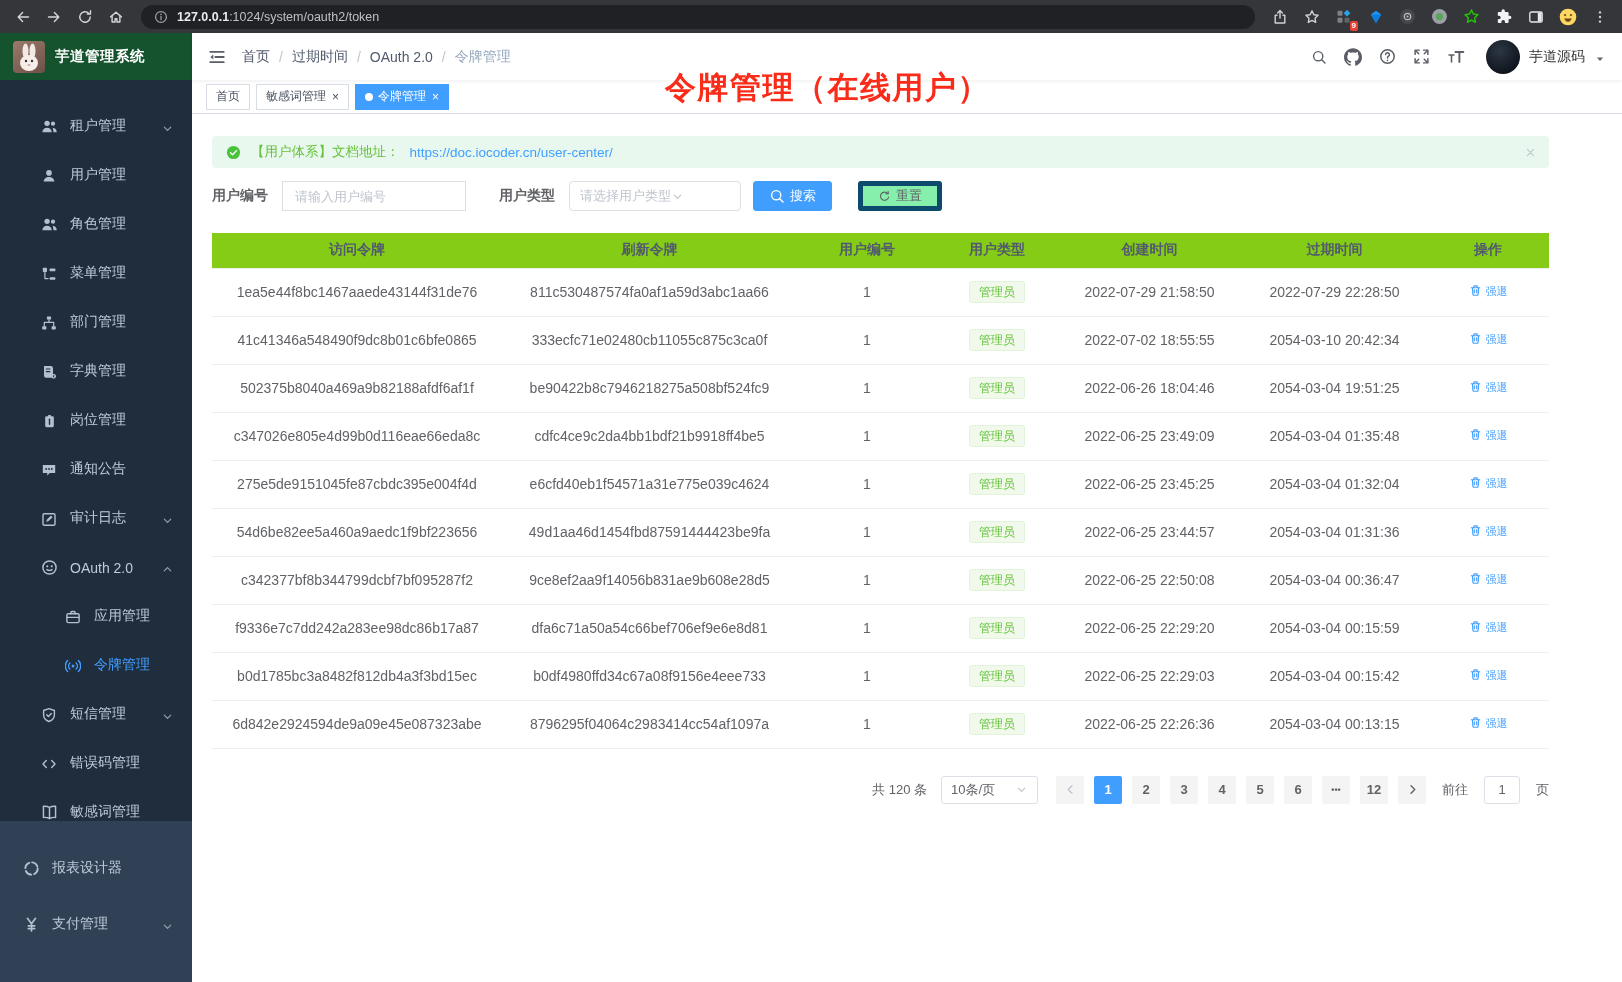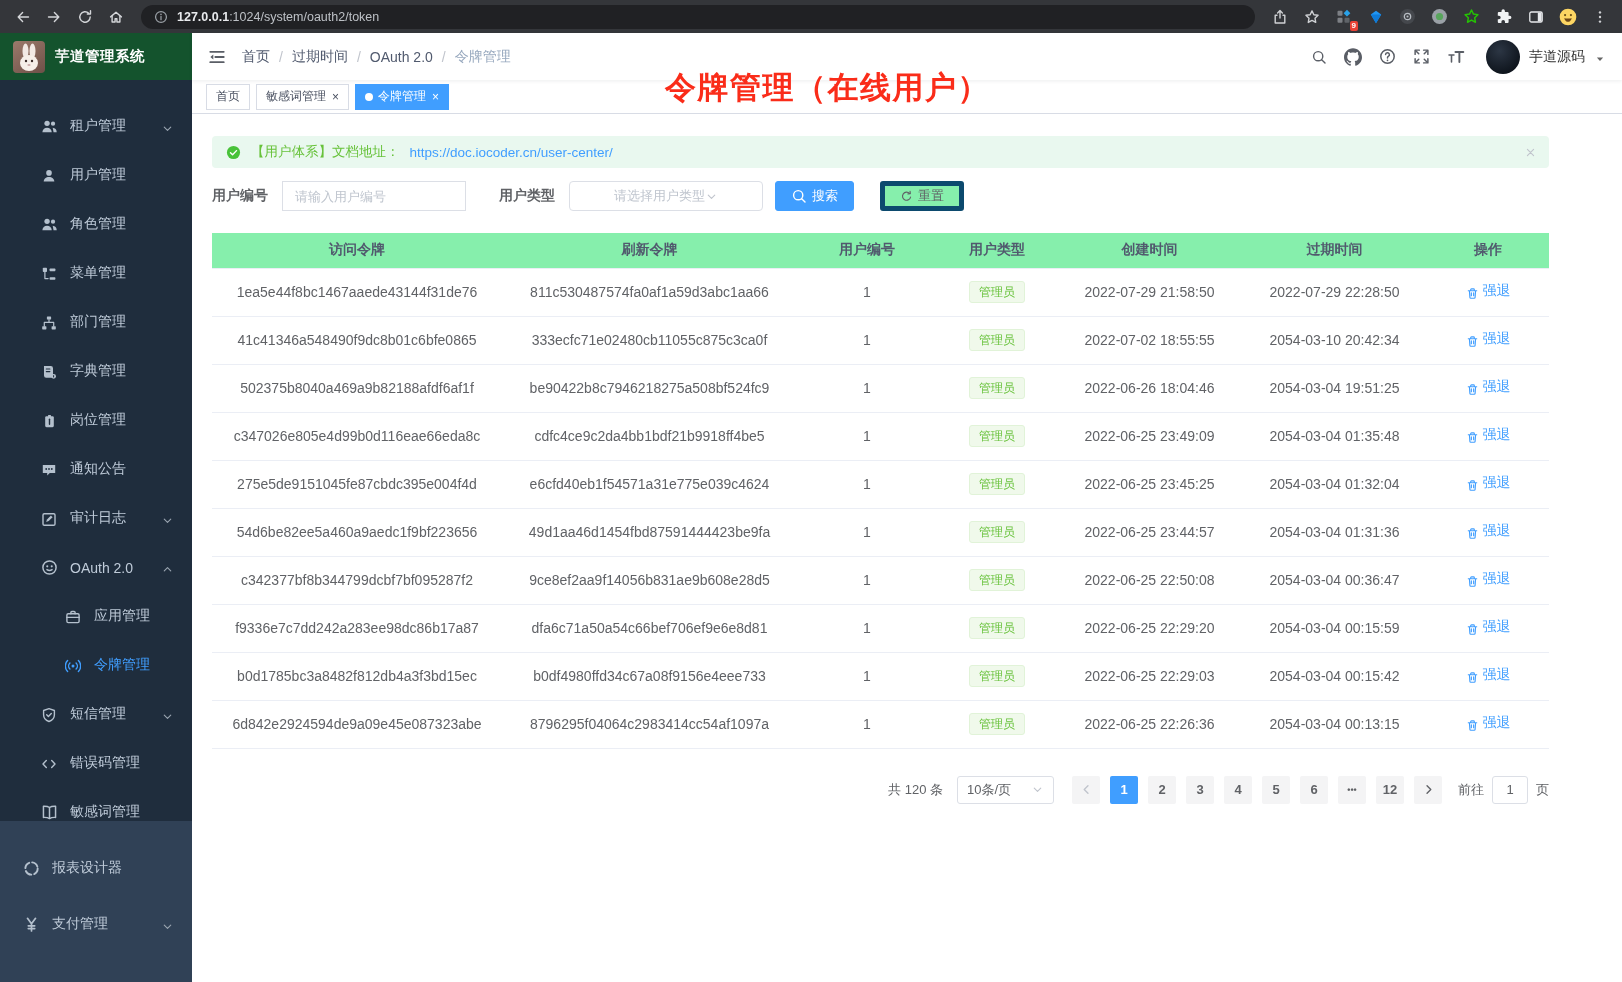--- a/index.html
+++ b/index.html
@@ -57,41 +57,41 @@
 
 .content { padding:22px 73px 0 20px; position:relative; }
 .alert { height:32px; background:#e9f8ef; border-radius:4px; display:flex; align-items:center; padding:0 14px; gap:10px; font-size:13.5px; color:#67c23a; position:relative; }
 .alert .alink { color:#409eff; cursor:pointer; }
 .alert .aclose { position:absolute; right:12px; color:#c0c4cc; cursor:pointer; }
 
 .filters { display:flex; align-items:center; margin-top:13px; font-size:14px; }
 .flabel { font-weight:700; color:#606266; margin-right:14px; }
 .finput { width:184px; height:30px; border:1px solid #dcdfe6; border-radius:0; padding:0 12px; font-size:13px; color:#606266; outline:none; margin-right:33px; }
 .finput::placeholder { color:#bfc5ce; }
-.fselect { width:194px; height:30px; border:1px solid #dcdfe6; border-radius:4px; padding:0 10px; font-size:13px; color:#bfc5ce; display:flex; align-items:center; justify-content:center; cursor:pointer; margin-right:12px; }
+.fselect { width:172px; height:30px; border:1px solid #dcdfe6; border-radius:4px; padding:0 10px; font-size:13px; color:#bfc5ce; display:flex; align-items:center; justify-content:flex-start; cursor:pointer; margin-right:12px; }
 .fselect .chev { color:#c0c4cc; }
 .btn { height:30px; border-radius:3px; font-size:13px; display:inline-flex; align-items:center; gap:5px; padding:0 15px; cursor:pointer; }
 .btn.primary { background:#409eff; color:#fff; border:1px solid #409eff; }
 .btn.default { background:#86efac; color:#606266; border:5px solid #0c4a6e; margin-left:26px; }
 
 table.grid { width:100%; border-collapse:collapse; table-layout:fixed; margin-top:22px; }
-.grid th { height:35px; background:#86efac; color:#515a6e; font-weight:700; font-size:14px; text-align:center; border-bottom:1px solid #ebeef5; }
+.grid th { height:35px; background:#84cc16; color:#515a6e; font-weight:700; font-size:14px; text-align:center; border-bottom:1px solid #ebeef5; }
 .grid td { height:48px; border-bottom:1px solid #ebeef5; font-size:14px; color:#606266; text-align:center; overflow:hidden; white-space:nowrap; }
 .tag-admin { display:inline-block; height:22px; line-height:20px; padding:0 9px; background:#f0f9eb; border:1px solid #e1f3d8; border-radius:3px; color:#67c23a; font-size:12px; }
-.kick { color:#409eff; font-size:14px; display:inline-flex; align-items:flex-end; gap:4px; cursor:pointer; }
+.kick { color:#409eff; font-size:11px; display:inline-flex; align-items:flex-start; gap:4px; cursor:pointer; }
 
 .pager { display:flex; justify-content:flex-end; align-items:center; margin-top:27px; font-size:13px; color:#606266; }
 .ptotal { margin-right:14px; }
 .psize { width:97px; height:28px; border:1px solid #dcdfe6; border-radius:3px; display:flex; align-items:center; justify-content:space-between; padding:0 9px; color:#606266; cursor:pointer; margin-right:18px; }
 .psize .chev { color:#c0c4cc; }
 .pages { display:flex; gap:10px; align-items:center; }
 .pbtn { min-width:28px; height:28px; padding:0 4px; background:#f4f4f5; border-radius:2px; display:flex; align-items:center; justify-content:center; color:#606266; font-weight:700; cursor:pointer; }
 .pbtn.active { background:#409eff; color:#fff; }
 .pbtn.prev { color:#c0c4cc; }
-.goto { display:flex; align-items:center; gap:8px; margin-left:16px; }
+.goto { display:flex; align-items:center; gap:16px; margin-left:16px; }
 .ginput { width:36px; height:28px; border:1px solid #dcdfe6; border-radius:3px; text-align:center; font-size:13px; color:#606266; outline:none; }
 
 .annotation { position:absolute; left:665px; top:67px; font-size:31px; font-weight:700; letter-spacing:1.5px; z-index:30; font-family:"DejaVu Sans","Liberation Sans",sans-serif; pointer-events:none; }
 </style>
 </head>
 <body>
 
 <div class="browser">
   <div id="bnav-icons" style="display:flex;gap:5px;">
       <span class="bnav">

